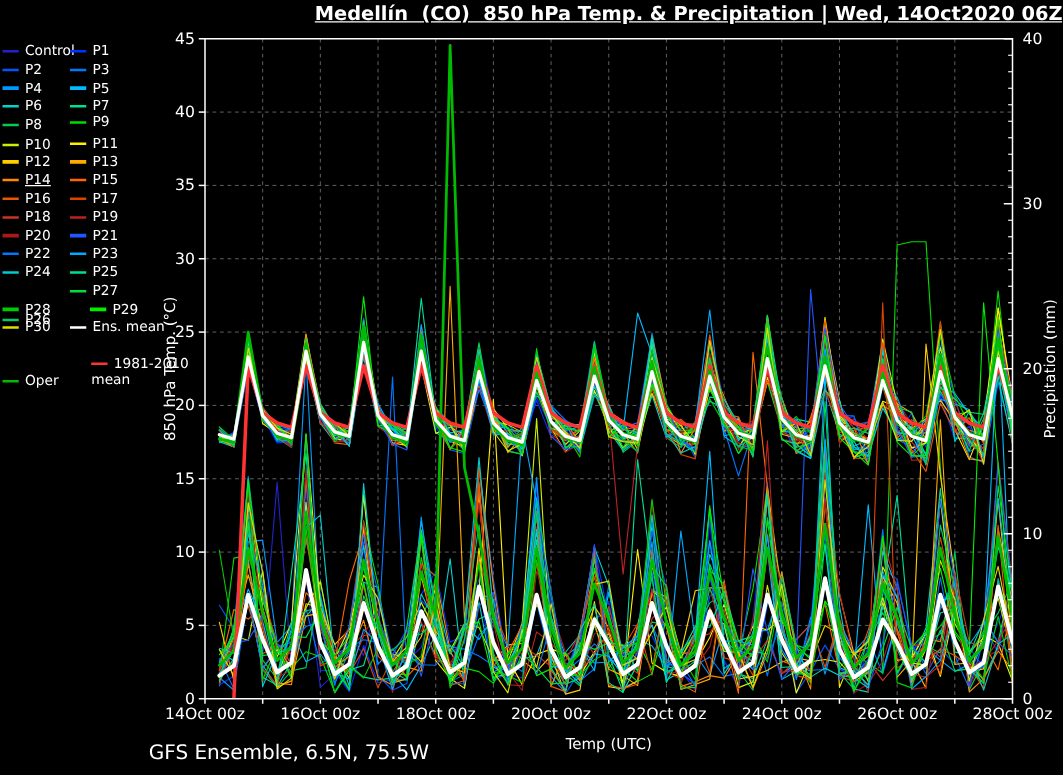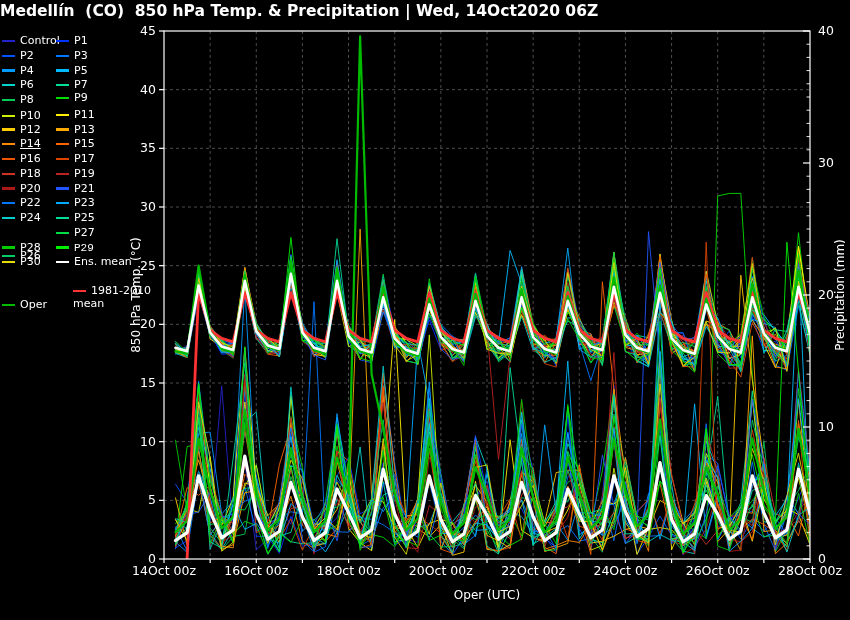--- a/index.html
+++ b/index.html
@@ -1,19 +1,19 @@
 <!DOCTYPE html>
 <html><head>
 <meta charset="utf-8">
 <style>
   html,body{margin:0;padding:0;background:#000;}
   .stage{position:relative;width:850px;height:620px;background:#000;overflow:hidden;
          font-family:"DejaVu Sans",sans-serif;color:#fff;}
-  .chart-title{position:absolute;top:2px;left:0;right:0;text-align:left;
-               font-size:15.5px;font-weight:bold;white-space:pre;}
+  .chart-title{position:absolute;top:2px;left:0;right:0;text-align:right;
+               font-size:15.5px;font-weight:bold;white-space:pre;text-decoration:underline;}
   #plot-svg{position:absolute;left:0;top:0;}
   .legend-item{position:absolute;height:14px;line-height:14px;font-size:11px;white-space:nowrap;}
   .legend-item .sw{display:inline-block;width:13px;height:2.4px;margin-right:5px;vertical-align:middle;}
   .legend-two{position:absolute;font-size:11px;line-height:13px;}
   .axis-title-left,.axis-title-right{position:absolute;width:140px;text-align:center;
       font-size:12px;transform:rotate(-90deg);}
   .axis-title-left{left:66px;top:288px;}
   .axis-title-right{left:770px;top:288px;}
   .xaxis-title{position:absolute;left:427px;top:588px;width:120px;text-align:center;font-size:12px;}
   .footer-left{position:absolute;left:119px;top:592px;font-size:16px;}
@@ -235,23 +235,24 @@
       <div class="legend-item" style="left: 56px; top: 91px;"><span class="sw" style="background: rgb(0, 221, 0);"></span><span>P9</span></div>
       <div class="legend-item" style="left: 56px; top: 107.75px;"><span class="sw" style="background: rgb(255, 238, 0);"></span><span>P11</span></div>
       <div class="legend-item" style="left: 56px; top: 122.5px;"><span class="sw" style="background: rgb(255, 170, 0);"></span><span>P13</span></div>
       <div class="legend-item" style="left: 56px; top: 137.25px;"><span class="sw" style="background: rgb(255, 102, 0);"></span><span>P15</span></div>
       <div class="legend-item" style="left: 56px; top: 152px;"><span class="sw" style="background: rgb(221, 68, 0);"></span><span>P17</span></div>
       <div class="legend-item" style="left: 56px; top: 166.75px;"><span class="sw" style="background: rgb(187, 34, 34);"></span><span>P19</span></div>
       <div class="legend-item" style="left: 56px; top: 181.5px;"><span class="sw" style="background: rgb(34, 85, 255);"></span><span>P21</span></div>
       <div class="legend-item" style="left: 56px; top: 196.25px;"><span class="sw" style="background: rgb(0, 170, 255);"></span><span>P23</span></div>
       <div class="legend-item" style="left: 56px; top: 211px;"><span class="sw" style="background: rgb(0, 221, 153);"></span><span>P25</span></div>
       <div class="legend-item" style="left: 56px; top: 225.75px;"><span class="sw" style="background: rgb(0, 221, 68);"></span><span>P27</span></div>
-      <div class="legend-item" style="left: 56px; top: 240.5px; font-family: Liberation Mono, monospace;"><span class="sw" style="background: rgb(0, 238, 0);"></span><span>P29</span></div>
+      <div class="legend-item" style="left: 72px; top: 240.5px;"><span class="sw" style="background: rgb(0, 238, 0);"></span><span>P29</span></div>
       <div class="legend-item" style="left: 56px; top: 255.25px;"><span class="sw" style="background: rgb(255, 255, 255);"></span><span>Ens. mean</span></div>
       <div class="legend-item" style="left: 2px; top: 298px;"><span class="sw" style="background: rgb(0, 187, 0);"></span><span>Oper</span></div>
       <div class="legend-two" style="left: 56px; top: 284px; margin-left: 17px;"><span class="sw" style="display: inline-block; width: 13px; height: 2.4px; margin-right: 5px; vertical-align: middle; background: rgb(255, 51, 51);"></span><span>1981-2010</span><br><span>mean</span></div>
     </div>
 
   <div class="axis-title-left">850 hPa Temp. (°C)</div>
   <div class="axis-title-right">Precipitation (mm)</div>
-  <div class="xaxis-title">Oper (UTC)</div>
-
+  <div class="xaxis-title">Temp (UTC)</div>
+
+  <div class="footer-left">GFS Ensemble, 6.5N, 75.5W</div>
 </div>
 
 </body></html>

